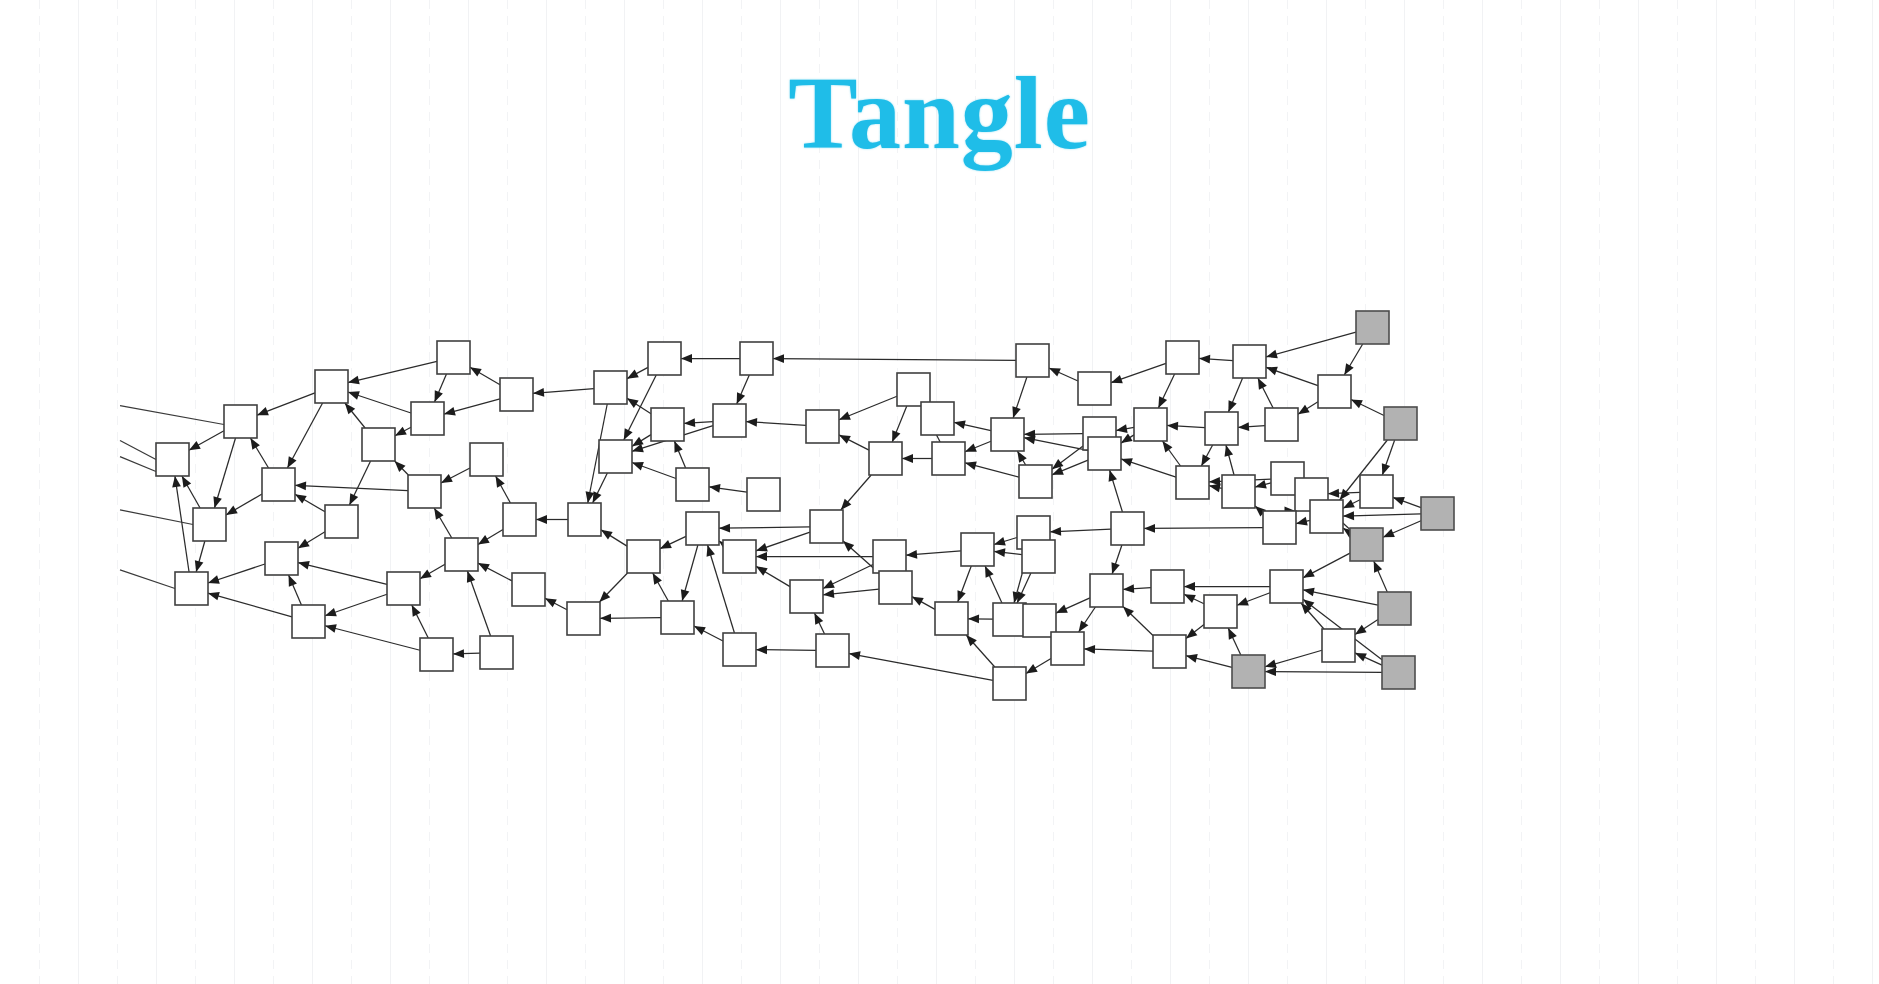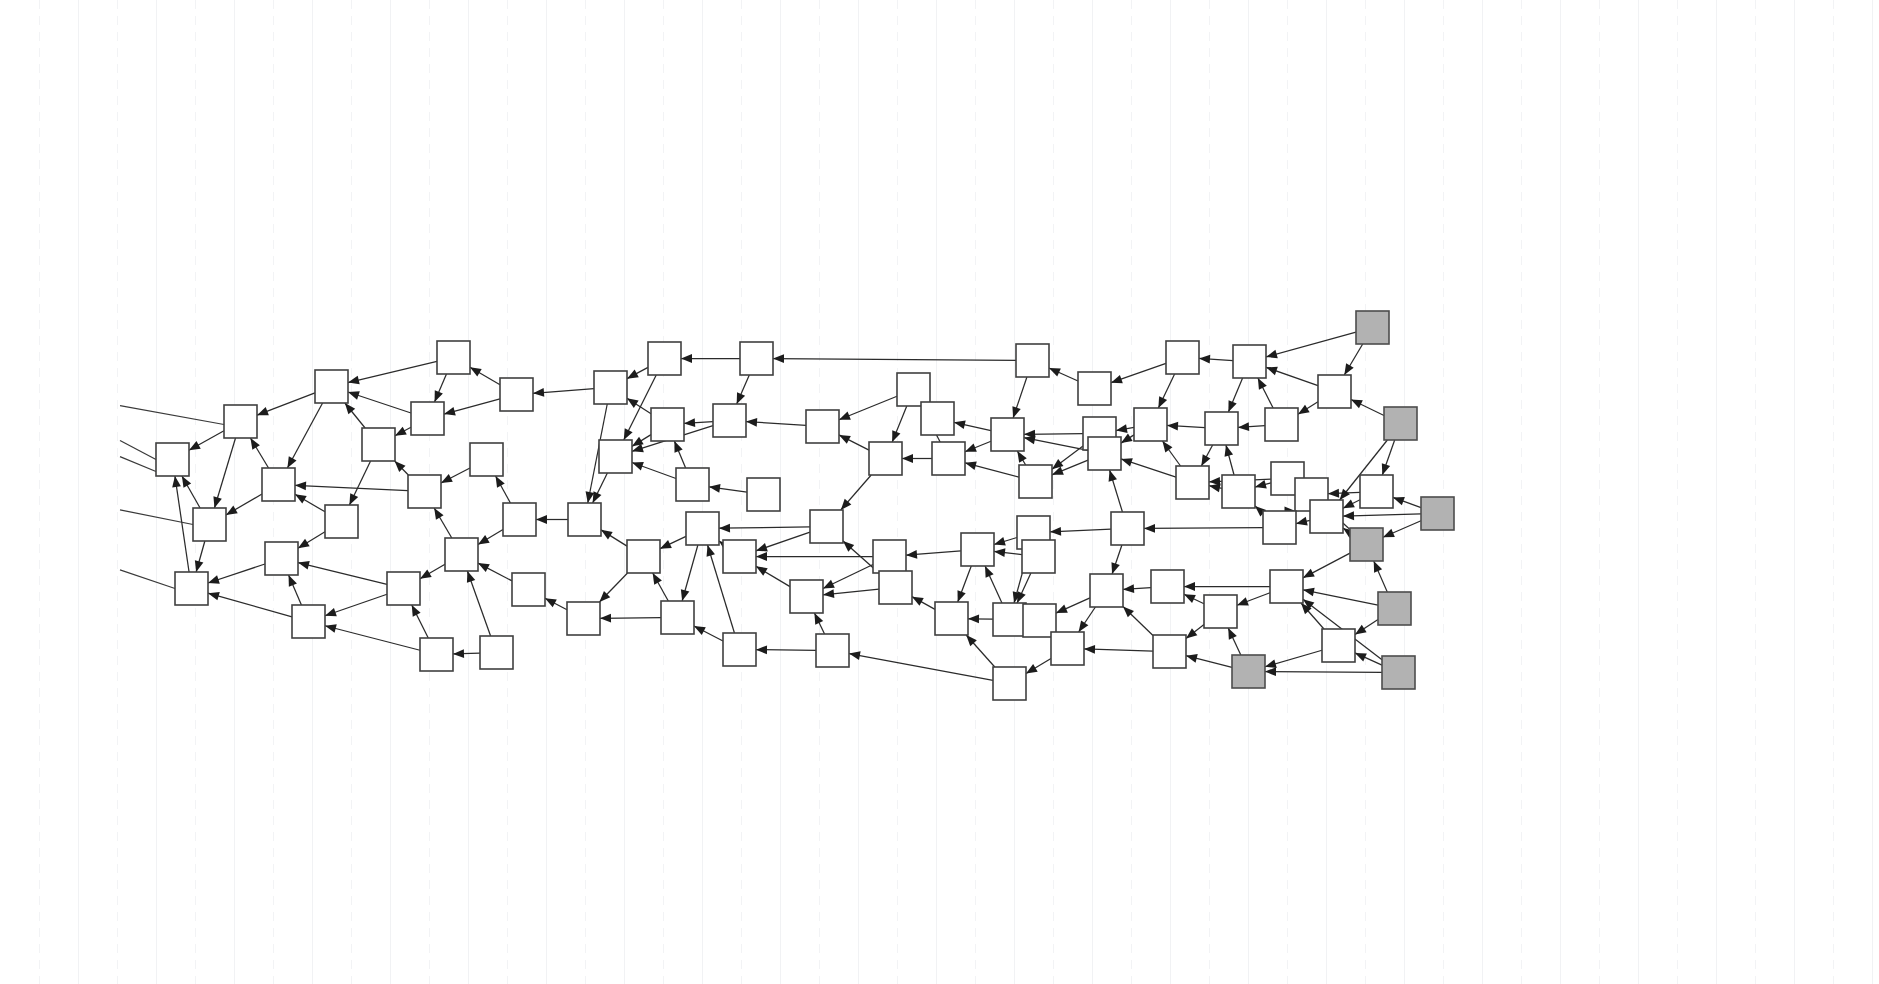--- a/index.html
+++ b/index.html
@@ -143,20 +143,21 @@
       <div class="grid-line-dashed" style="left: 1599px;"></div>
       <div class="grid-line-solid" style="left: 1638px;"></div>
       <div class="grid-line-dashed" style="left: 1677px;"></div>
       <div class="grid-line-solid" style="left: 1716px;"></div>
       <div class="grid-line-dashed" style="left: 1755px;"></div>
       <div class="grid-line-solid" style="left: 1794px;"></div>
       <div class="grid-line-dashed" style="left: 1833px;"></div>
       <div class="grid-line-solid" style="left: 1872px;"></div>
     </div>
 
+  <div id="slide-title">Tangle</div>
 
   <svg id="tangle-graph" viewBox="0 0 1879 984" xmlns="http://www.w3.org/2000/svg">
     <g id="edge-layer">
         <line class="edge" x1="189.06976744186048" y1="572" x2="174.93023255813952" y2="476"></line>
         <line class="edge" x1="204.859375" y1="541" x2="196.140625" y2="572"></line>
         <line class="edge" x1="200.1076923076923" y1="508" x2="181.8923076923077" y2="476"></line>
         <line class="edge" x1="224" y1="430.72058823529414" x2="189" y2="450.27941176470586"></line>
         <line class="edge" x1="235.53398058252426" y1="438" x2="214.46601941747574" y2="508"></line>
         <line class="edge" x1="262" y1="494.0652173913044" x2="226" y2="514.9347826086956"></line>
         <line class="edge" x1="268.54761904761904" y1="468" x2="250.45238095238096" y2="438"></line>

